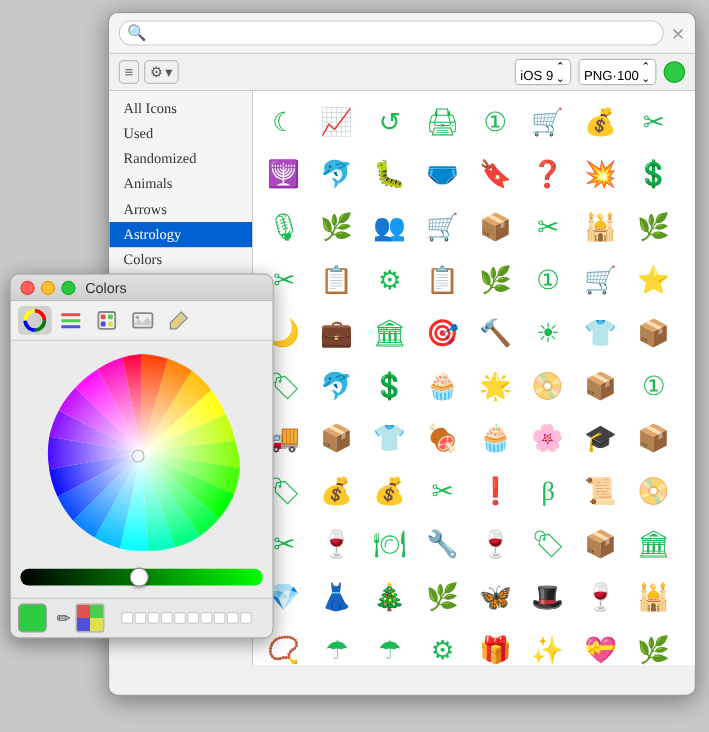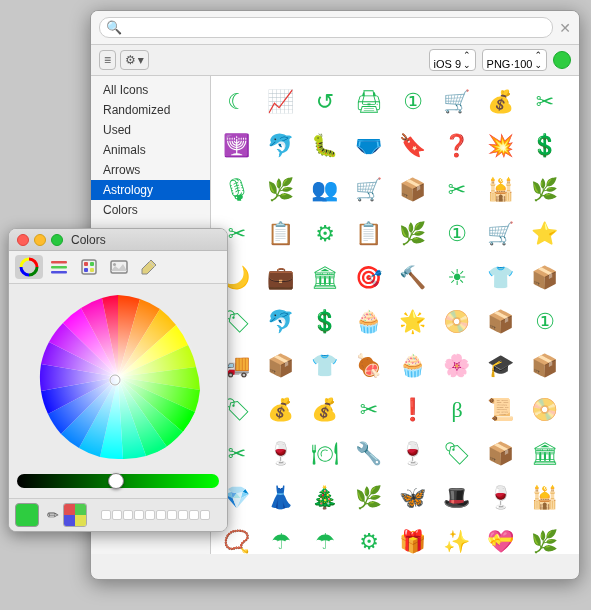--- a/index.html
+++ b/index.html
@@ -128,20 +128,21 @@
       padding: 4px 0;
       overflow-y: auto;
       flex-shrink: 0;
     }
 
     .sidebar-item {
       padding: 3px 12px;
       font-size: 12px;
       color: #333;
       cursor: pointer;
+      font-family: Liberation Serif, serif;
     }
 
     .sidebar-item.selected {
       background: #0060d0;
       color: white;
     }
 
     .icons-grid {
       flex: 1;
       overflow-y: auto;
@@ -297,22 +298,22 @@
         <span style="font-size:9px;">⌃<br>⌄</span>
       </div>
       <div class="green-dot"></div>
     </div>
   </div>
 
   <div class="content-area">
 
     <div class="sidebar">
       <div class="sidebar-item">All Icons</div>
+      <div class="sidebar-item">Used</div>
       <div class="sidebar-item">Randomized</div>
-      <div class="sidebar-item">Used</div>
       <div class="sidebar-item">Animals</div>
       <div class="sidebar-item">Arrows</div>
       <div class="sidebar-item selected">Astrology</div>
       <div class="sidebar-item">Colors</div>
     </div>
 
     <div class="icons-grid">
       <div class="icons-row">
 
         <div class="icon-cell">☾</div>

